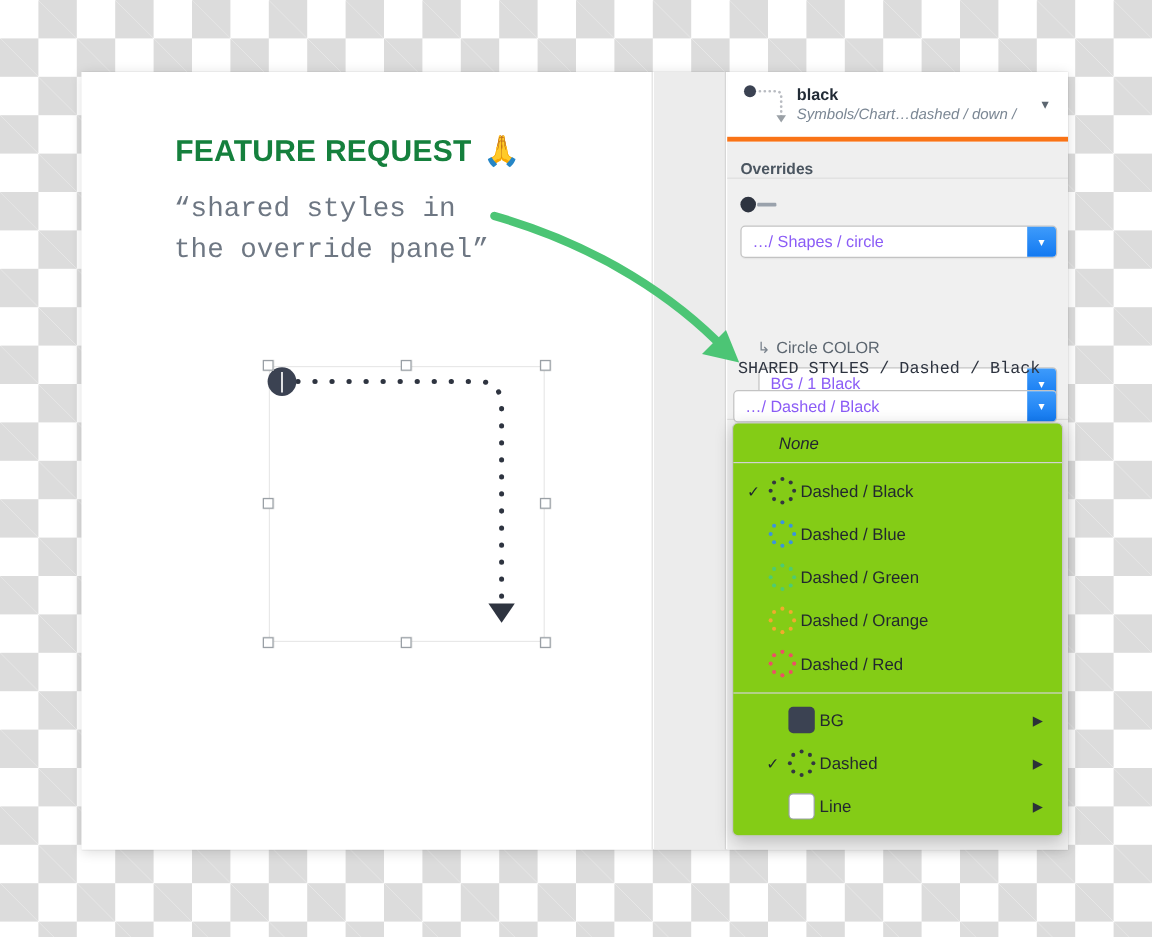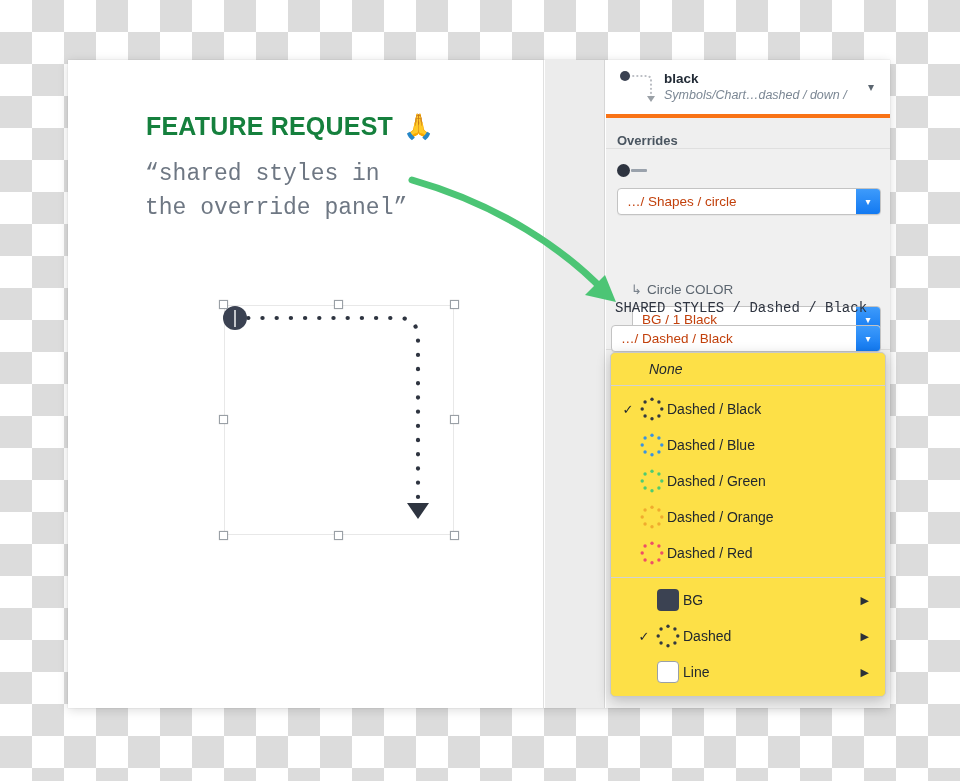--- a/index.html
+++ b/index.html
@@ -174,21 +174,21 @@
     position: absolute;
     height: 27px;
     background: #ffffff;
     border: 1px solid #c3c3c3;
     border-radius: 4px;
     display: flex; align-items: center;
     box-shadow: 0 1px 0 rgba(0,0,0,0.04);
   }
   .p-select .sel-val {
     flex: 1 1 auto; min-width: 0;
-    font-size: 13.5px; color: #c2410c;
+    font-size: 13.5px; color: #8b5cf6;
     padding-left: 9px;
     white-space: nowrap; overflow: hidden; text-overflow: ellipsis;
   }
   .p-select .sel-btn {
     flex: 0 0 24px; width: 24px; height: 25px;
     background: linear-gradient(#3e9bfb, #1279f1);
     border-radius: 0 3px 3px 0;
     display: flex; align-items: center; justify-content: center;
     color: #ffffff; font-size: 10px;
   }
@@ -213,21 +213,21 @@
     font-size: 14px; color: #2e3440;
     white-space: nowrap;
     font-family: Liberation Mono, monospace;
   }
 
   
   #dropdown {
     position: absolute;
     left: 610px; top: 352px;
     width: 276px;
-    background: #fde047;
+    background: #84cc16;
     border: 1px solid #c9c9c9;
     border-radius: 5px;
     box-shadow: 0 4px 14px rgba(0,0,0,0.22);
     overflow: hidden;
   }
   .dd-none {
     height: 32px; display: flex; align-items: center;
     padding-left: 38px;
     font-size: 14px; font-style: italic; color: #22282f;
   }

